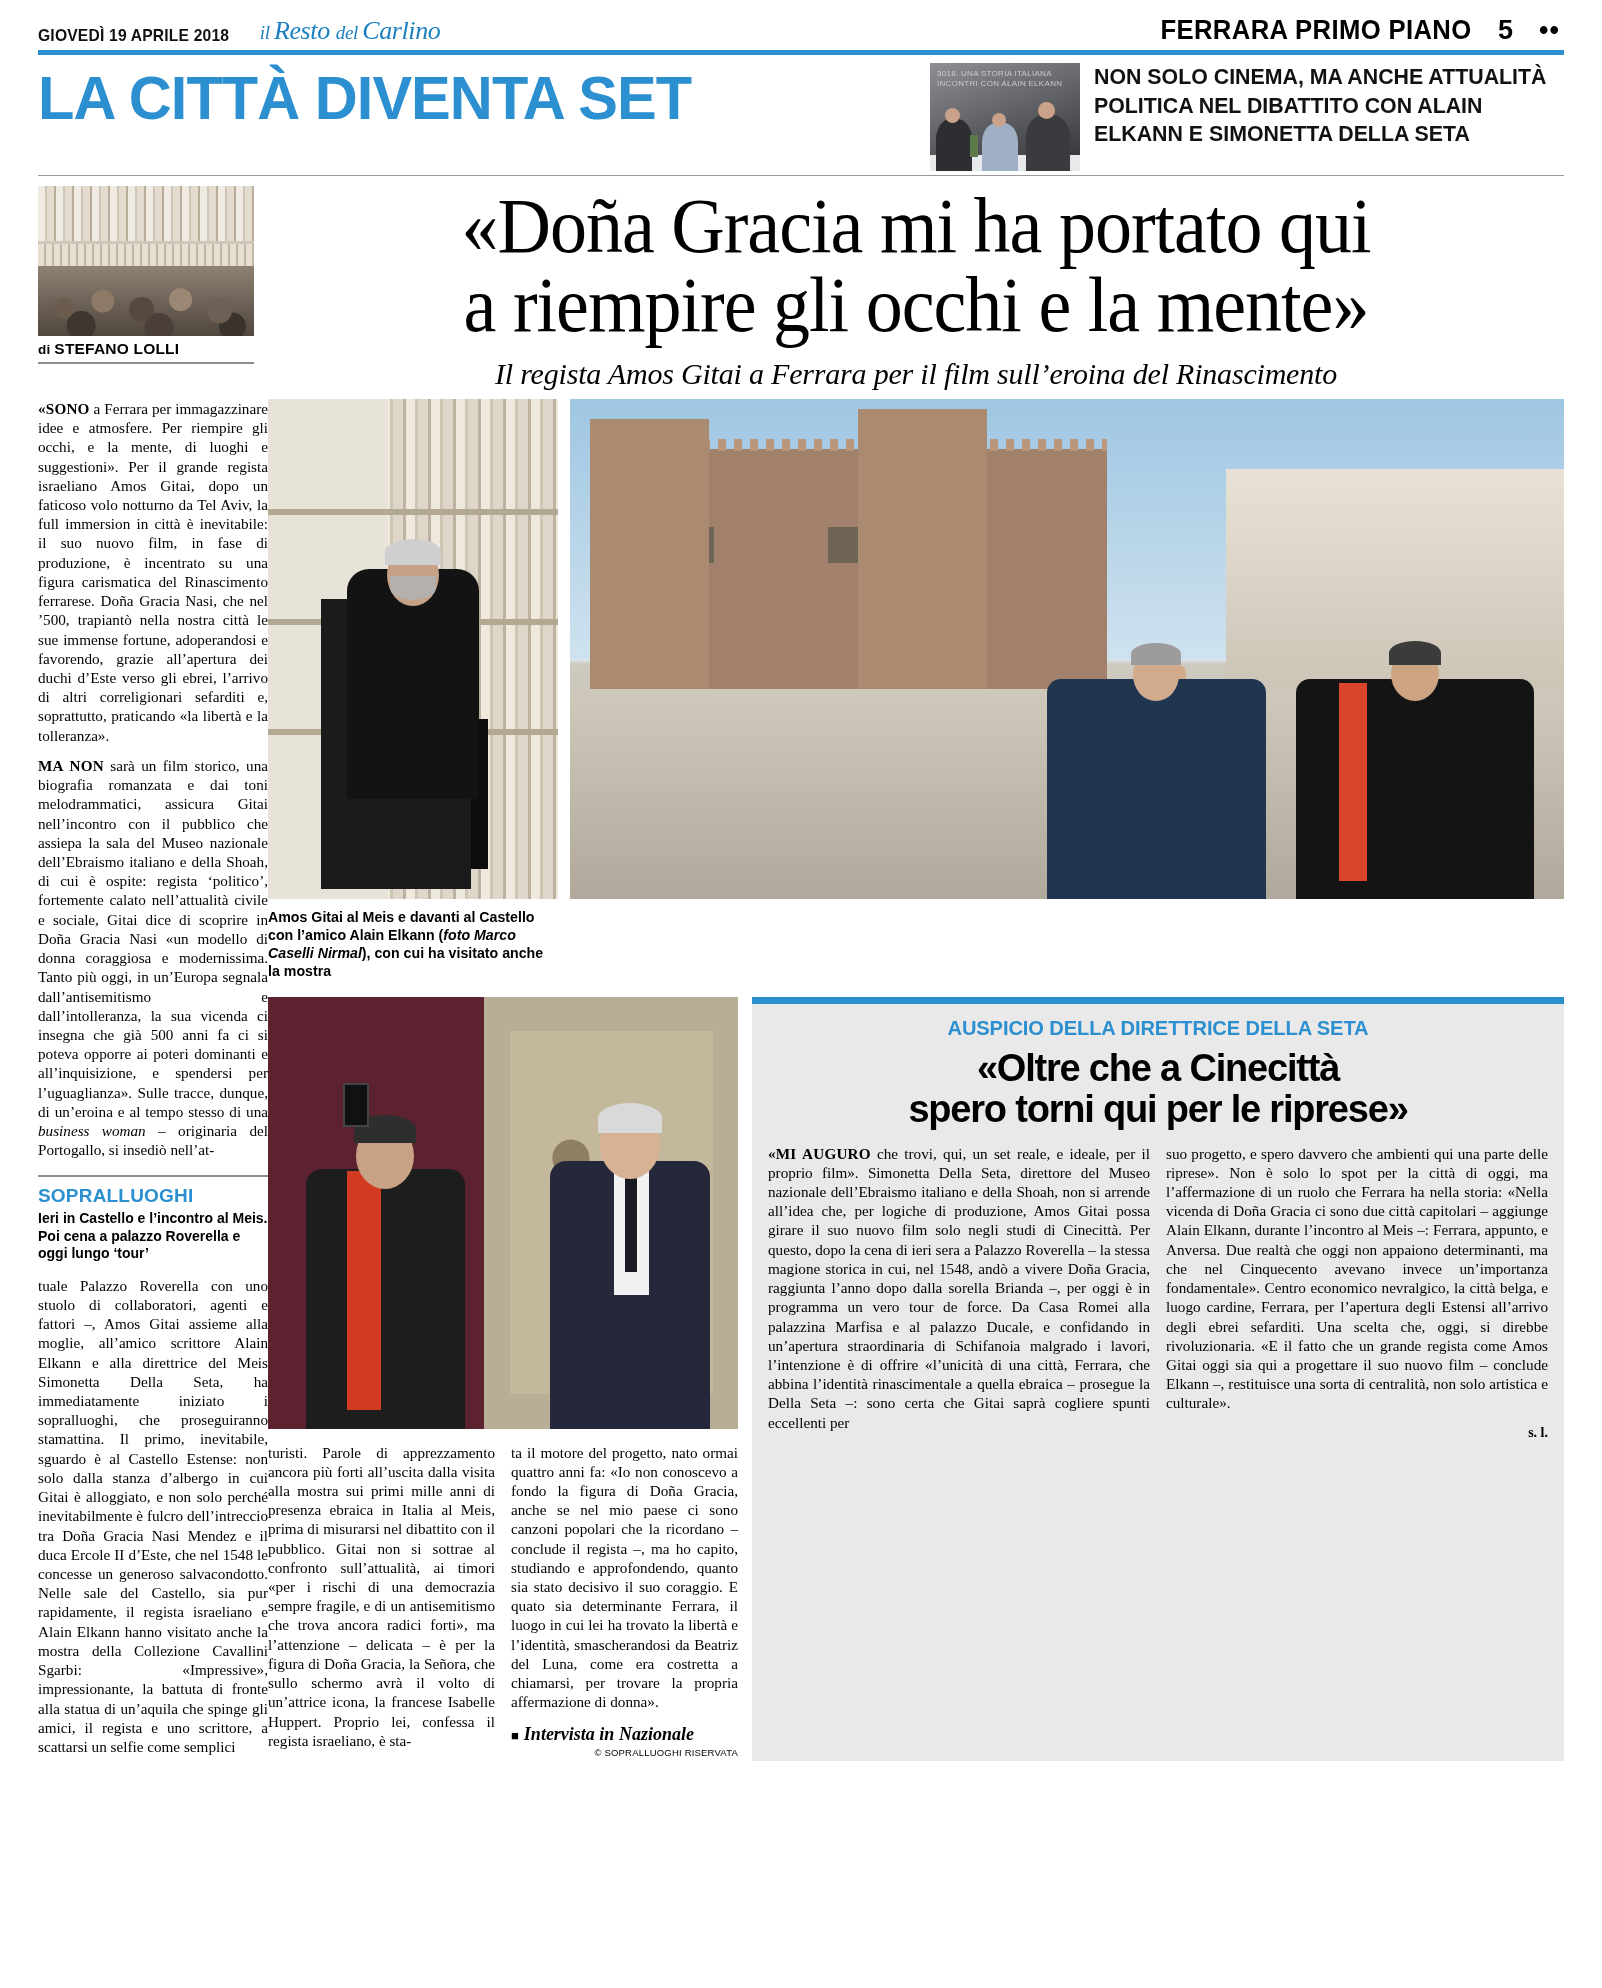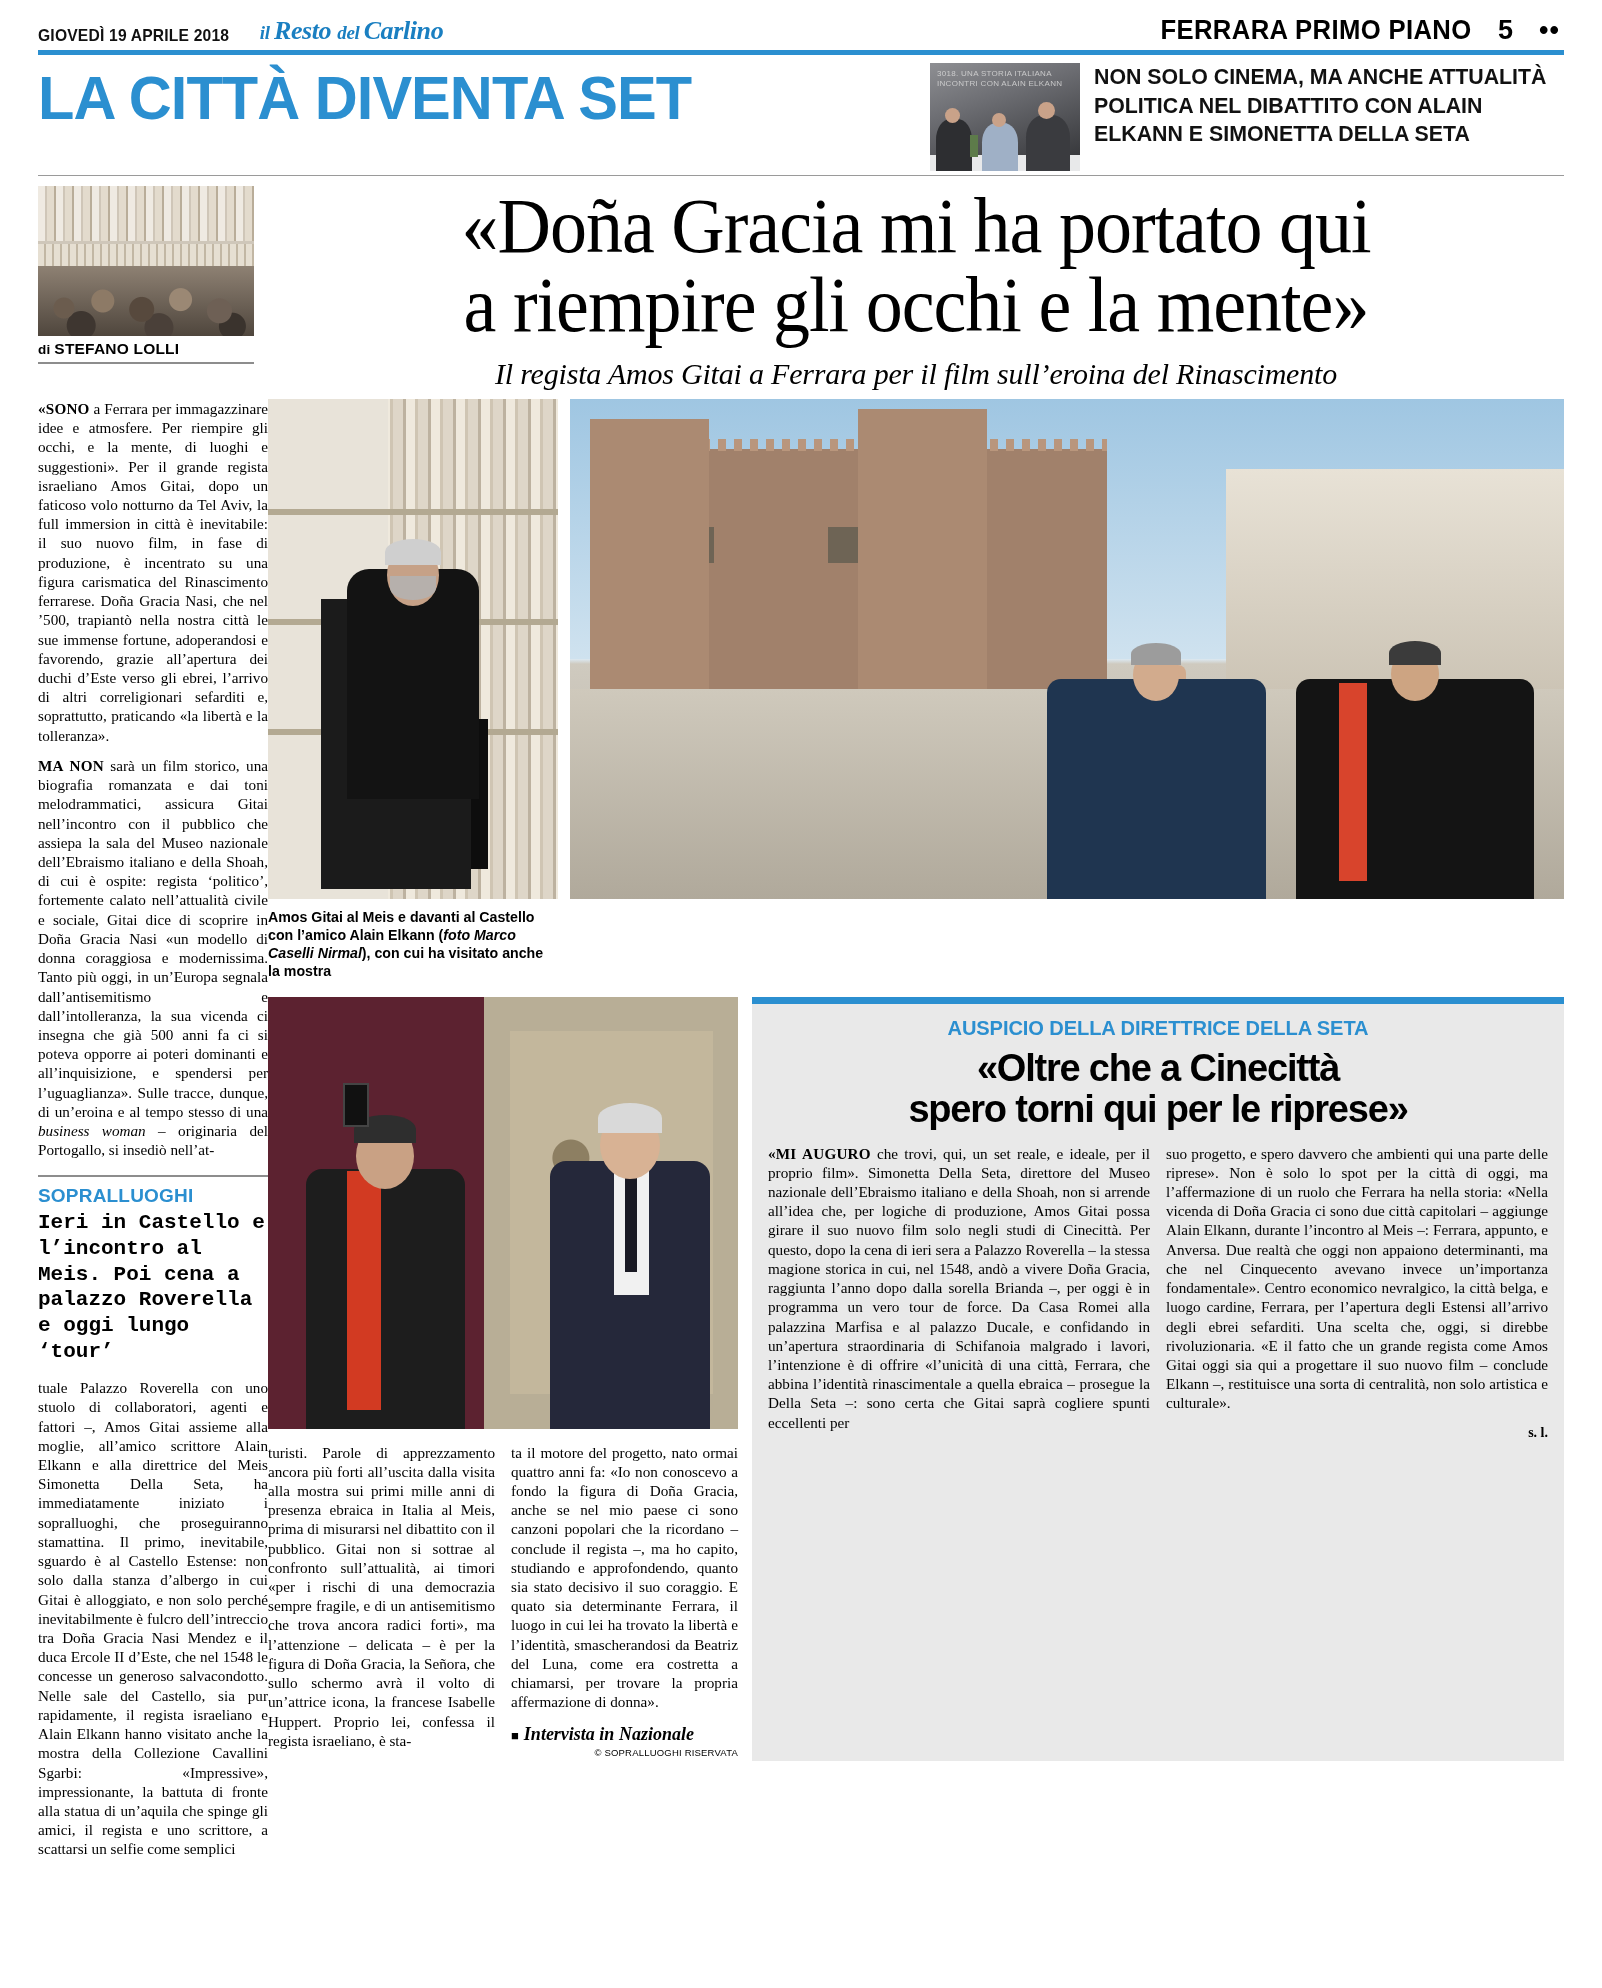--- a/index.html
+++ b/index.html
@@ -17,21 +17,21 @@
   
   .masthead { display:flex; align-items:flex-end; height:46px; padding-top:8px; }
   .mh-date {
     font-family:"Liberation Sans", sans-serif;
     font-weight:bold; font-size:17px; letter-spacing:.2px;
     color:#111; transform:scaleX(.92); transform-origin:left bottom;
     white-space:nowrap;
   }
   .mh-logo {
     font-family:"Liberation Serif", serif;
-    font-weight:bold; font-style:italic; font-size:26px;
+    font-weight:normal; font-style:italic; font-size:26px;
     color:#1a7fc1; margin-left:14px; white-space:nowrap;
     letter-spacing:-.4px;
   }
   .mh-logo .small { font-size:19px; }
   .mh-right { margin-left:auto; display:flex; align-items:flex-end; gap:26px; padding-right:4px;}
   .mh-section {
     font-family:"Liberation Sans", sans-serif;
     font-weight:bold; font-size:27px; letter-spacing:.4px; color:#000;
     transform:scaleX(.95); transform-origin:right bottom;
   }
@@ -255,22 +255,22 @@
              font-weight:bold; font-size:14px; margin-top:4px; }
 
   
   .sopra { margin-top:16px; }
   .sopra .rule { height:2px; background:#8d8d8d; margin-bottom:8px; }
   .sopra .k {
     font-family:"Liberation Sans", sans-serif; font-weight:bold;
     font-size:19px; color:#2b8fd0; letter-spacing:.2px;
   }
   .sopra .t {
-    font-family:Liberation Mono, monospace; font-weight:bold;
-    font-size:21px; line-height:1.22; margin-top:3px;
+    font-family:Liberation Sans, sans-serif; font-weight:bold;
+    font-size:14px; line-height:1.22; margin-top:3px;
   }
 
   .endline {
     margin-top:6px;
     font-family:"Liberation Serif", serif; font-style:italic;
     font-weight:bold; font-size:18px;
   }
   .endline .sq { font-style:normal; font-size:13px; margin-right:5px; }
   .copyr {
     text-align:right; font-family:"Liberation Sans", sans-serif;

